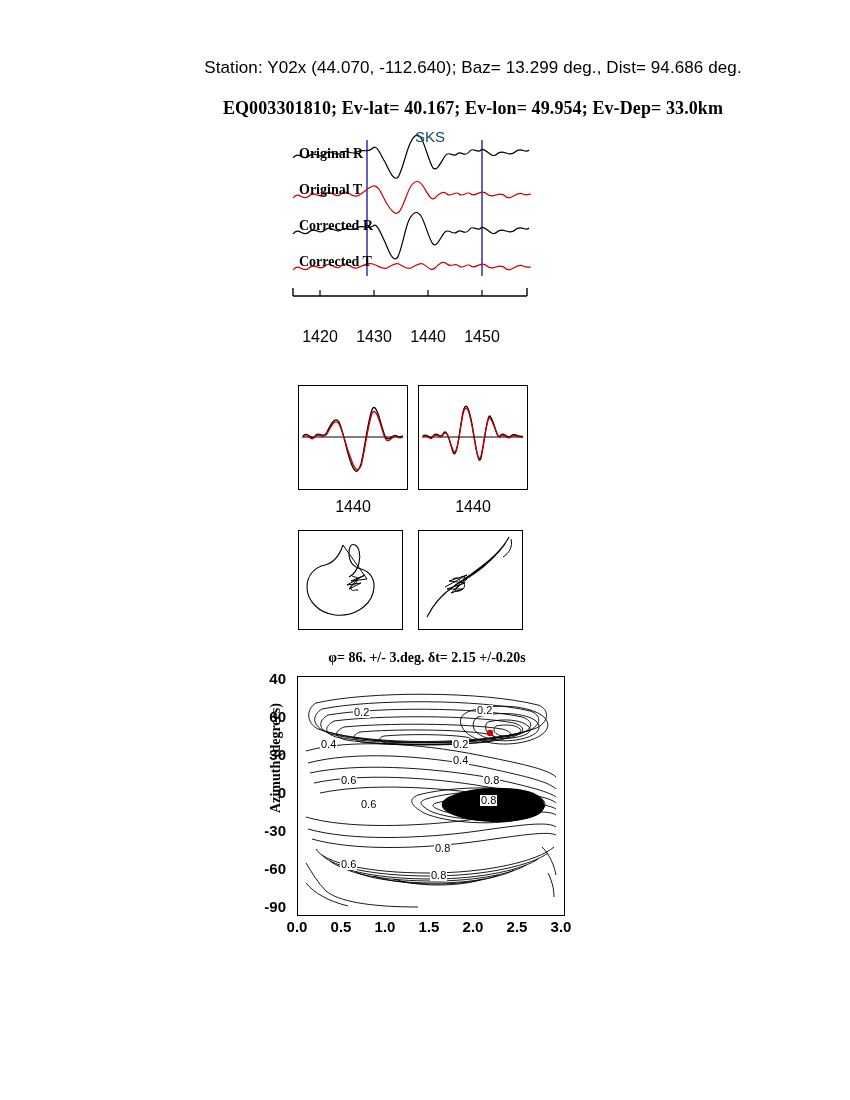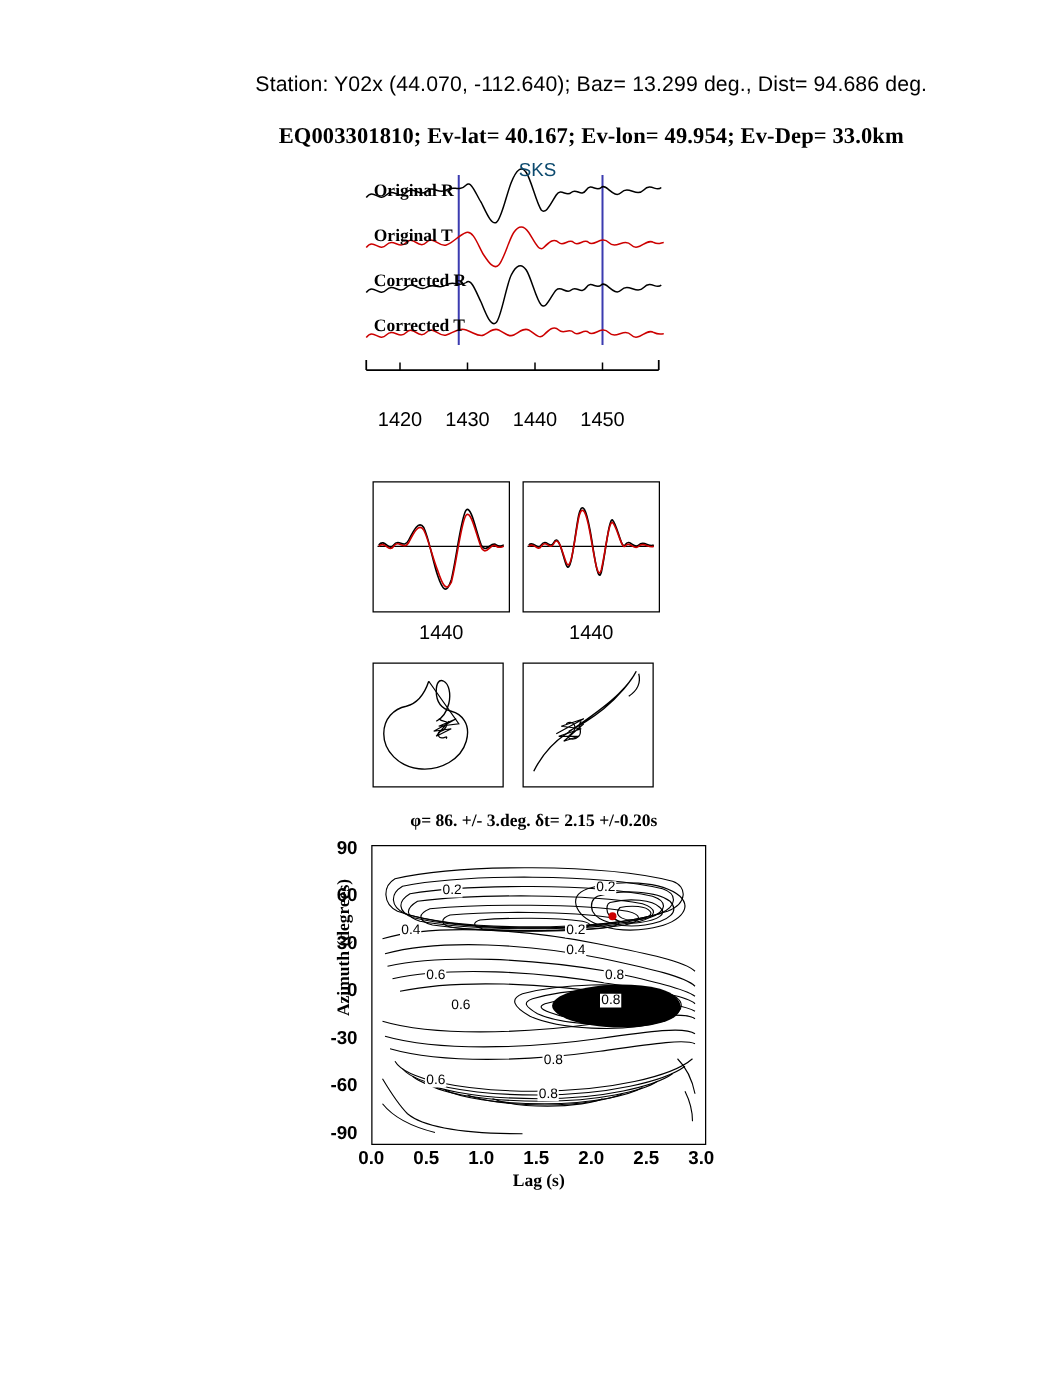--- a/index.html
+++ b/index.html
@@ -271,23 +271,22 @@
       <path fill="none" stroke="#000" stroke-width="1" d="M26,56 L48,44 L30,50 L46,52 L28,58 L44,58 L32,62 L48,48"></path>
       <path fill="none" stroke="#000" stroke-width="1" d="M34,48 C40,44 44,52 38,56 C32,60 40,62 44,58 C48,54 42,50 46,46"></path>
       <path fill="none" stroke="#000" stroke-width="1" d="M92,8 C94,16 90,22 84,26"></path>
     </svg>
   </div>
 
   <div id="contour-wrap">
     <div id="contour-title">φ= 86. +/- 3.deg. δt= 2.15 +/-0.20s</div>
 
     <div id="y-axis-title">Azimuth (degrees)</div>
-    <div id="x-axis-title">Lag (s)</div>
-
-    <div class="ylab" style="top:20px;">90</div>
+
+    <div class="ylab" style="top:20px;">40</div>
     <div class="ylab" style="top:58px;">60</div>
     <div class="ylab" style="top:96px;">30</div>
     <div class="ylab" style="top:134px;">0</div>
     <div class="ylab" style="top:172px;">-30</div>
     <div class="ylab" style="top:210px;">-60</div>
     <div class="ylab" style="top:248px;">-90</div>
 
     <div class="xlab" style="left:13px;">0.0</div>
     <div class="xlab" style="left:57px;">0.5</div>
     <div class="xlab" style="left:101px;">1.0</div>

